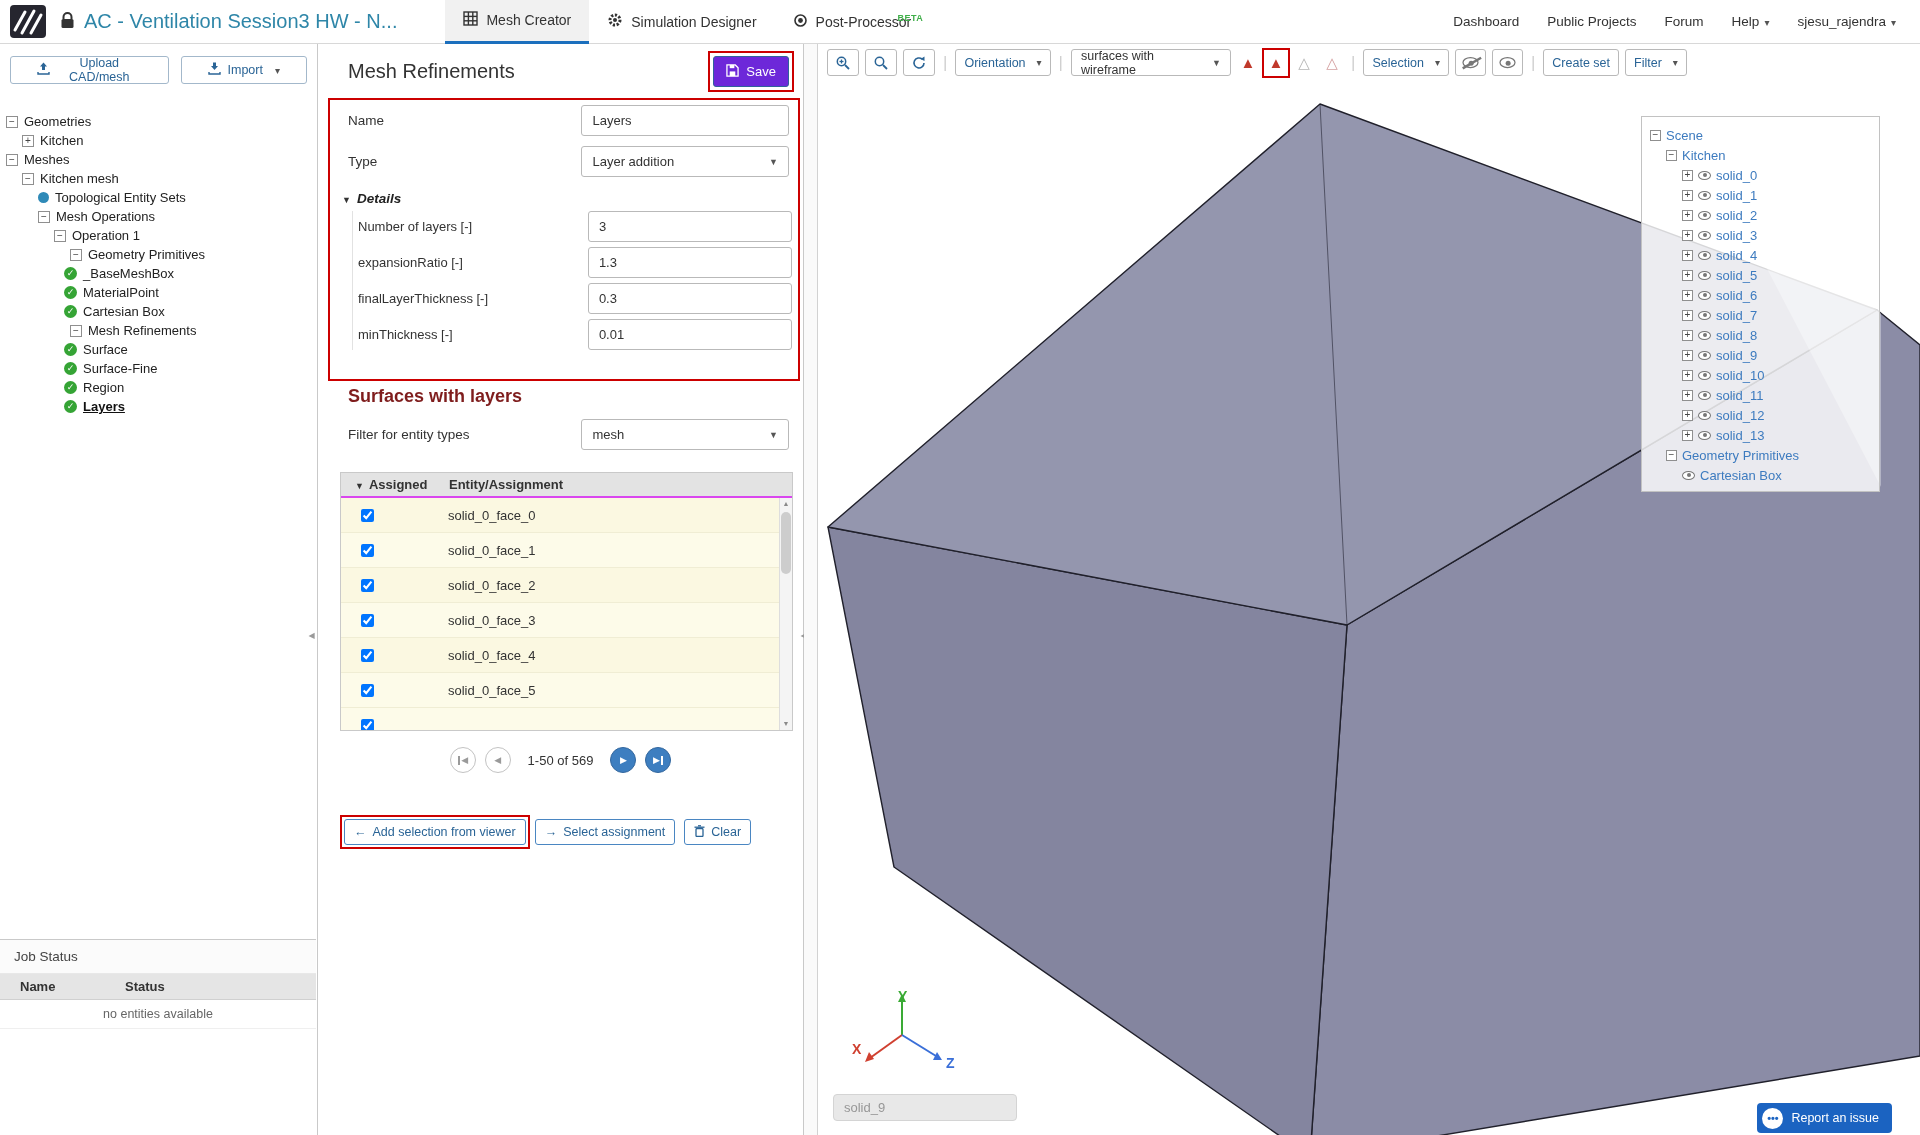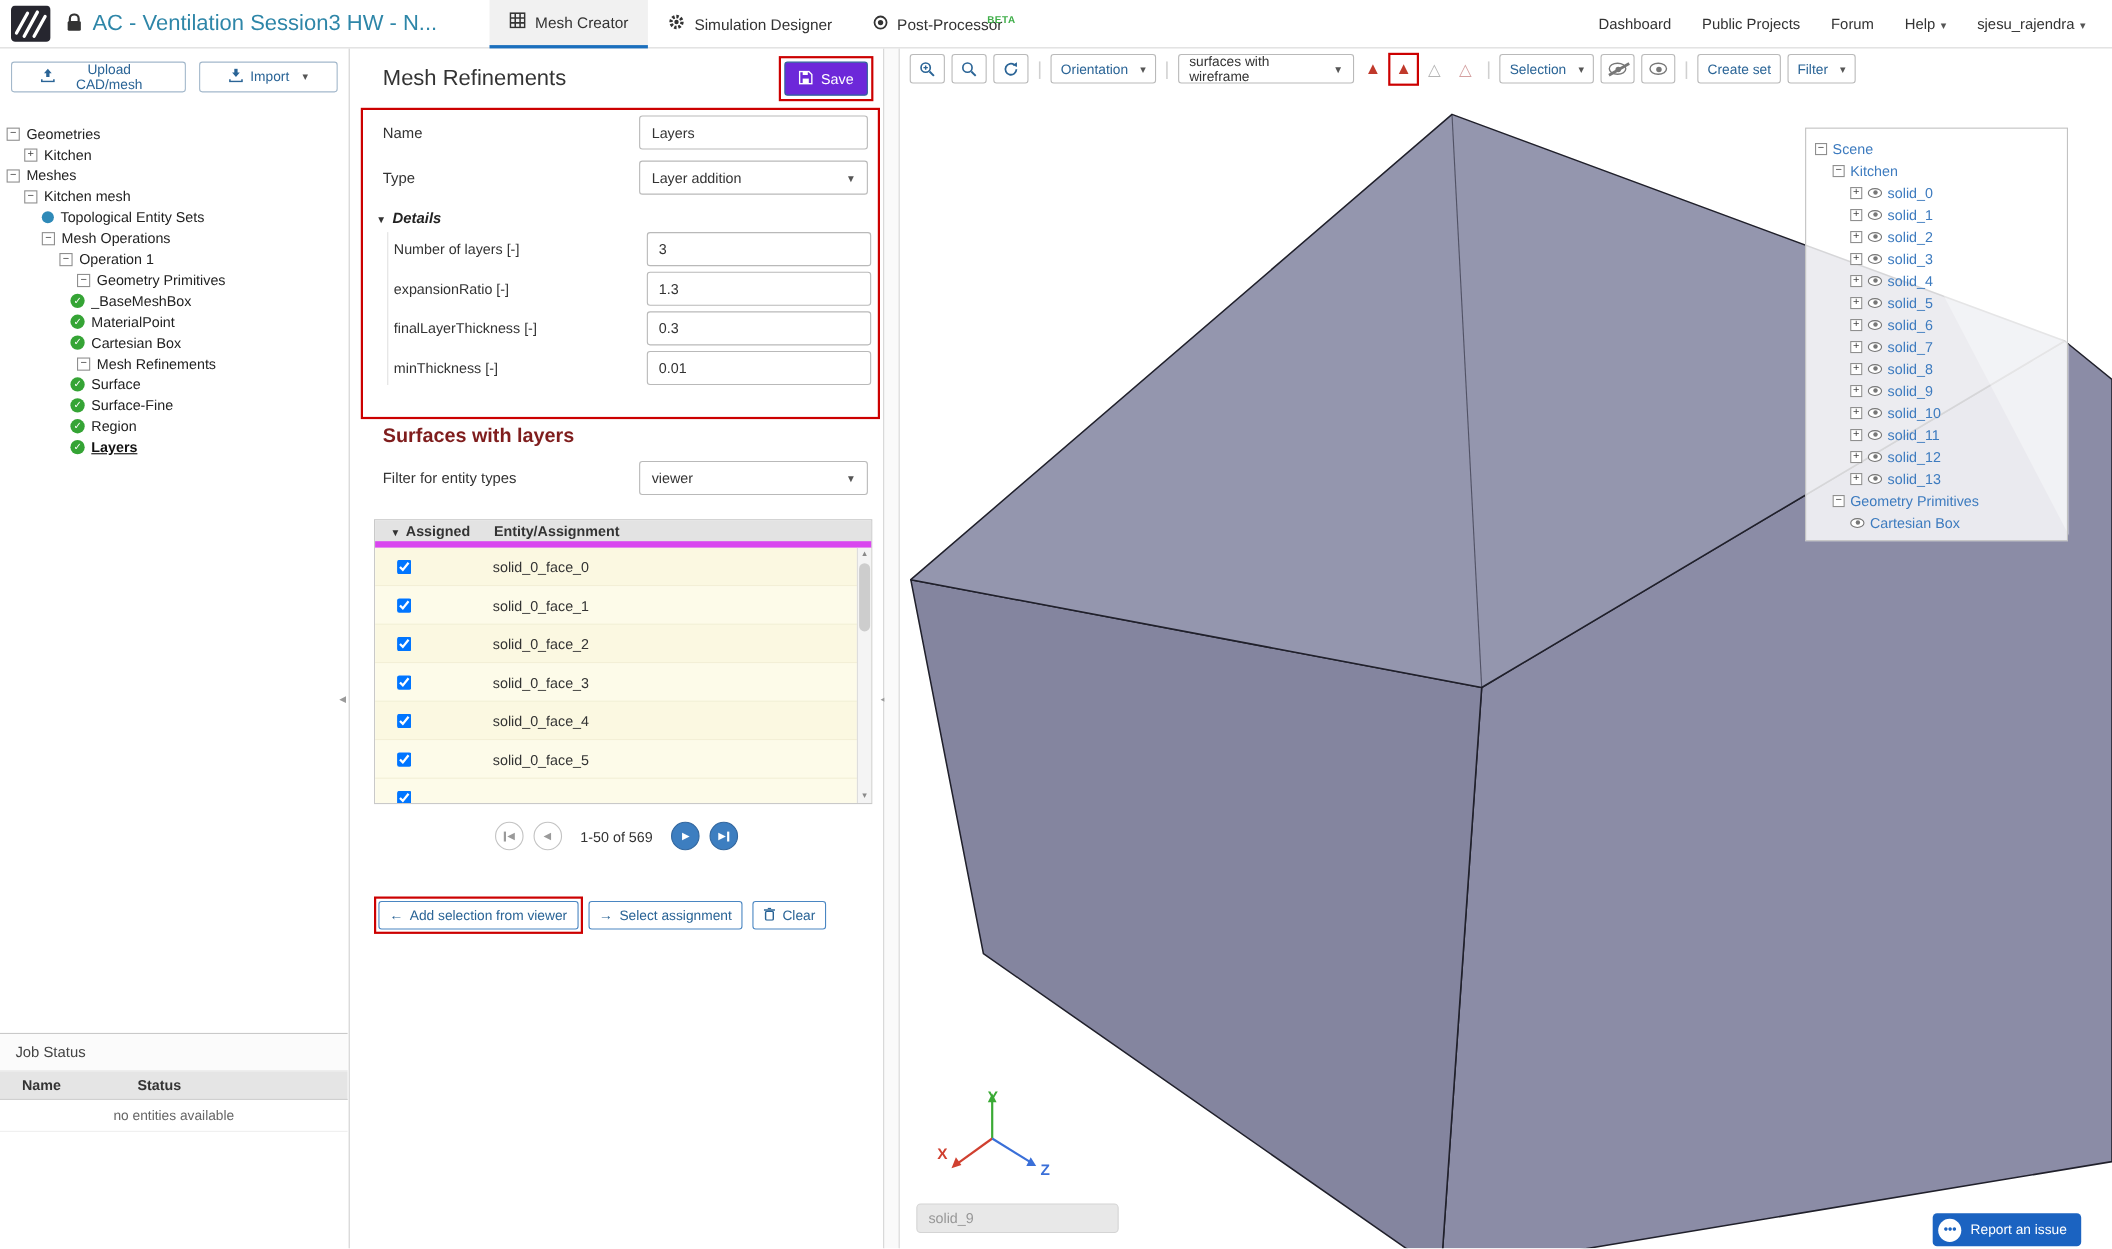--- a/index.html
+++ b/index.html
@@ -55,21 +55,21 @@
   .sel { width:208px; height:31px; border:1px solid #b9b9b9; border-radius:3px; padding:0 10px; font-size:13px; color:#333; background:#fff; display:flex; align-items:center; justify-content:space-between; cursor:pointer; }
   .sel::after { content:"▼"; font-size:9px; color:#555; margin-left:8px; }
   .details-head { margin:14px 14px 4px 24px; font-style:italic; font-weight:bold; font-size:13.5px; display:flex; gap:6px; align-items:center; color:#222; }
   .tri-down::before { content:"▼"; font-size:9px; color:#333; font-style:normal; }
   .details-body { margin-left:34px; border-left:1px solid #e2e2e2; }
   .detail-row { display:flex; align-items:center; margin:5px 11px 5px 5px; }
   .detail-label { width:231px; font-size:13px; color:#333; }
   .detail-row .inp { width:205px; }
   .surf-title { color:#7f1d1d; font-size:18px; font-weight:700; margin:36px 14px 12px 30px; }
   .table { margin:22px 14px 0 22px; width:453px; border:1px solid #c9c9c9; }
-  .thead { display:flex; align-items:center; background:#e3e3e3; border-bottom:6px solid #d946ef; font-weight:bold; font-size:13px; height:25px; }
+  .thead { display:flex; align-items:center; background:#e3e3e3; border-bottom:2px solid #d946ef; font-weight:bold; font-size:13px; height:25px; }
   .thead .th1 { width:108px; padding-left:14px; display:flex; align-items:center; gap:5px; }
   .tbody { height:232px; overflow:hidden; position:relative; background:#fffef5; }
   .trow { display:flex; align-items:center; height:35px; border-bottom:1px solid #f0edd4; background:#fbf8e1; }
   .trow:nth-child(even) { background:#fdfbe9; }
   .trow input { margin-left:20px; width:13px; height:13px; flex:none; }
   .tname { margin-left:74px; font-size:13px; color:#333; }
   .scrollbar { position:absolute; right:0; top:0; bottom:0; width:13px; background:#f4f4f4; border-left:1px solid #ddd; }
   .sb-arrow { height:12px; text-align:center; font-size:7px; color:#8a8a8a; line-height:12px; }
   .sb-thumb { position:absolute; top:14px; left:1px; width:10px; height:62px; background:#cdcdcd; border-radius:5px; cursor:pointer; }
   .sb-arrow.dn { position:absolute; bottom:0; left:0; right:0; }
@@ -335,21 +335,21 @@
       <div class="detail-row">
         <label class="detail-label">minThickness [-]</label>
         <input class="inp" value="0.01" style="">
       </div>
     </div>
 
   <h2 class="surf-title">Surfaces with layers</h2>
   <div class="form-row">
     <label class="form-label">Filter for entity types</label>
     <div class="sel">
-        <span>viewer</span>
+        <span>mesh</span>
       </div>
   </div>
 
   <div class="table">
     <div class="thead">
       <span class="th1">
           <span class="tri-down"></span>
           <span>Assigned</span>
         </span>
       <span>Entity/Assignment</span>

